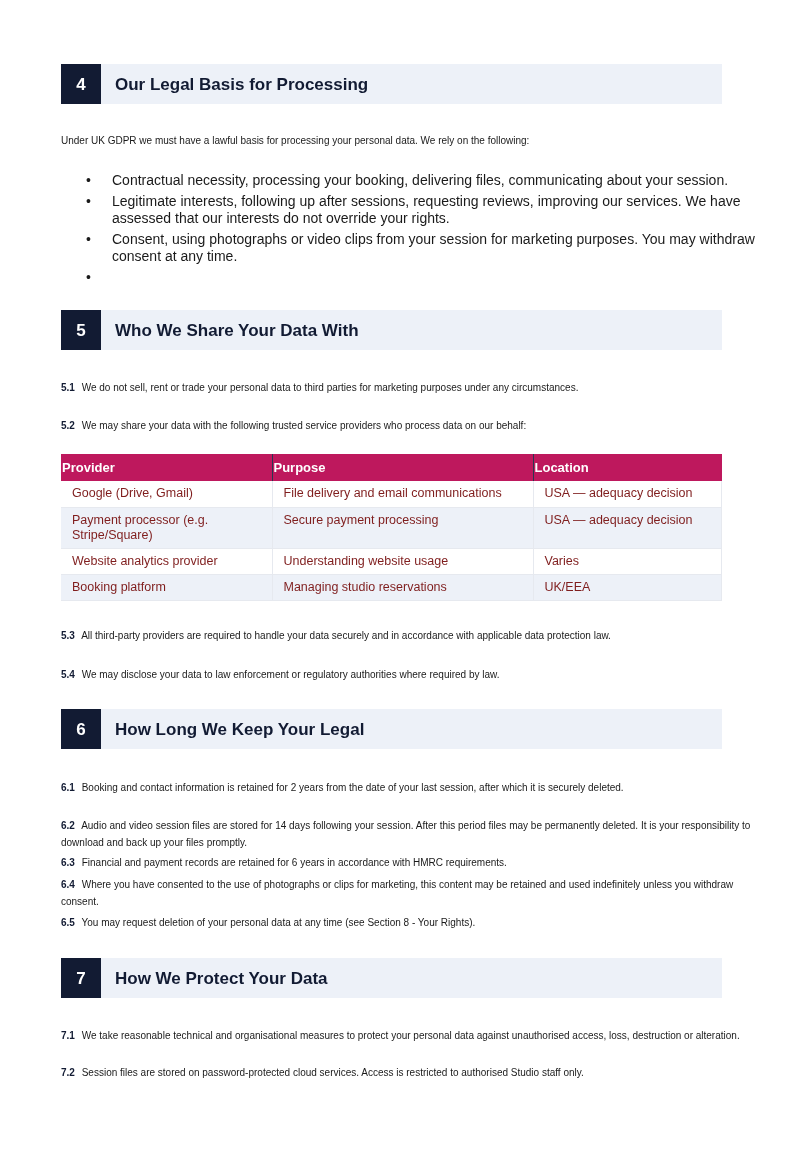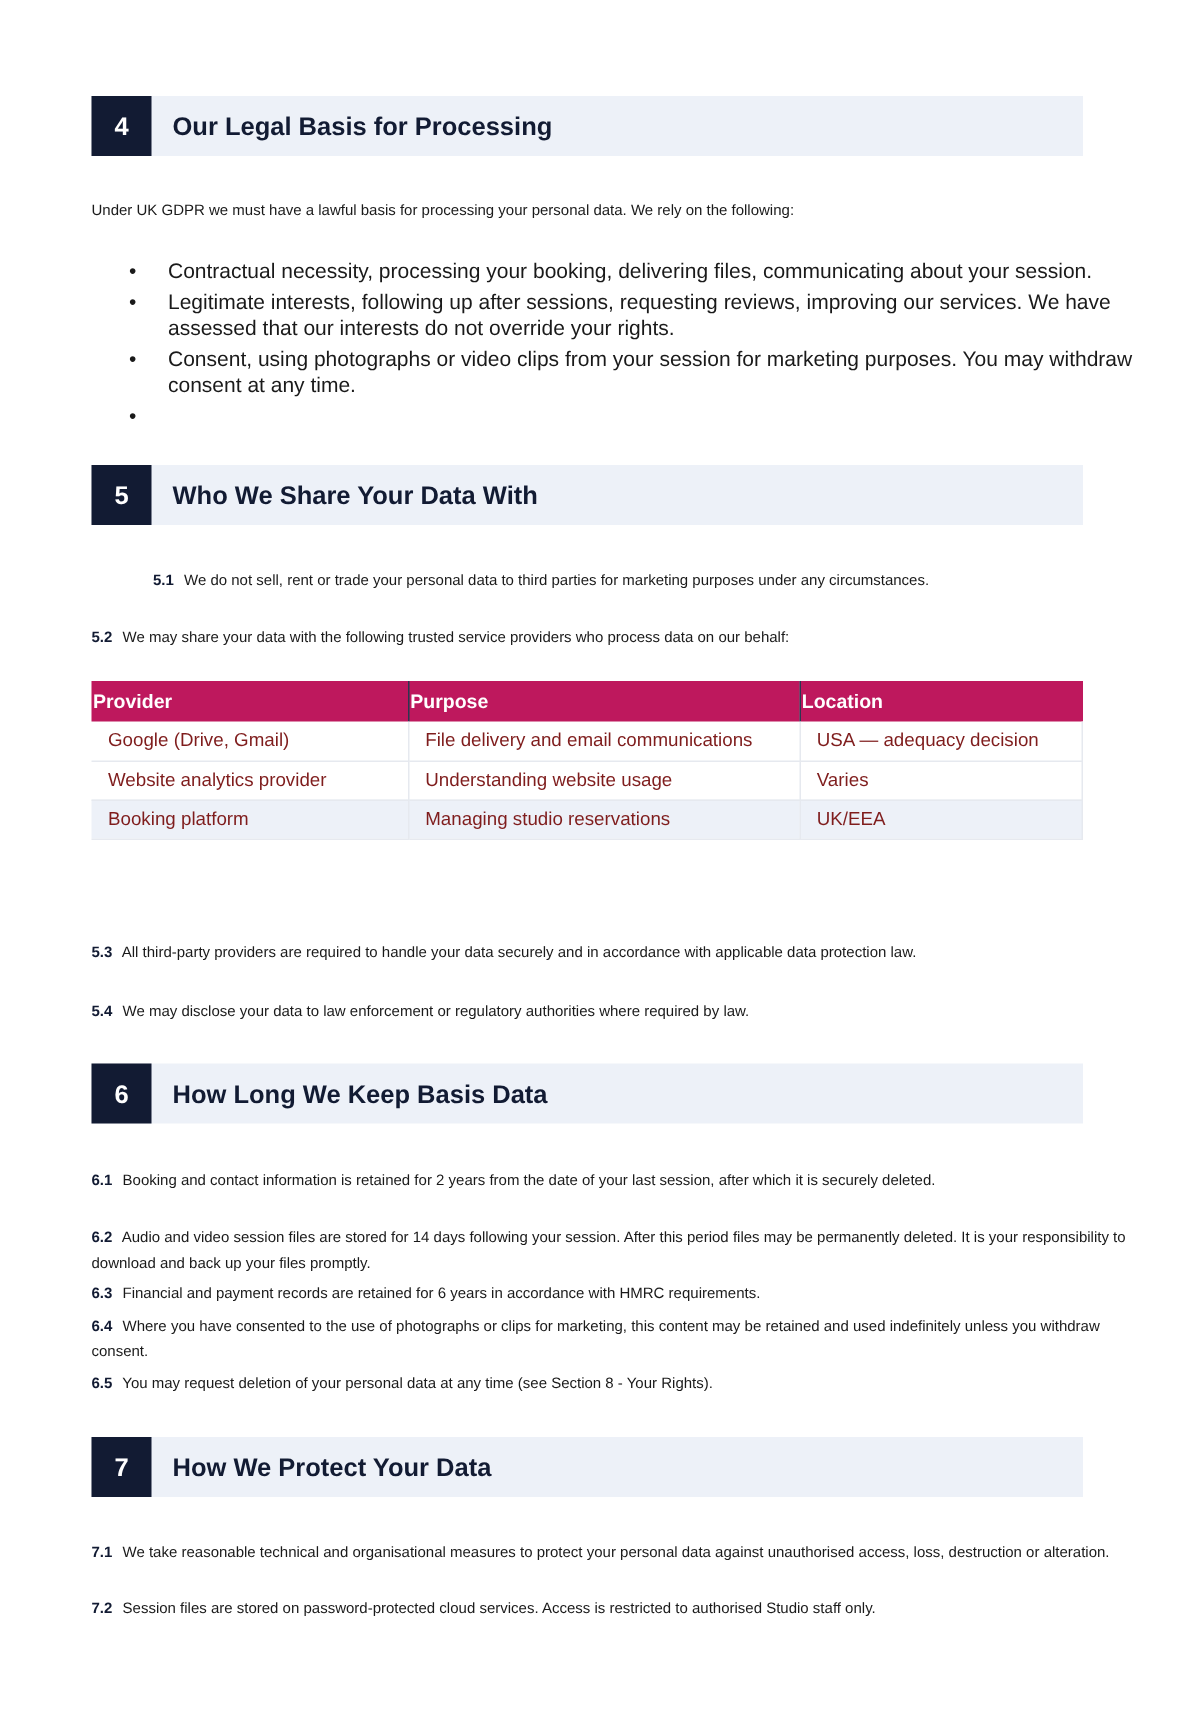--- a/index.html
+++ b/index.html
@@ -129,21 +129,21 @@
     <li>
       <span class="dot">•</span>
     </li>
   </ul>
 
   <div class="section-header" style="top:310px;">
     <div class="section-num">5</div>
     <div class="section-title">Who We Share Your Data With</div>
   </div>
 
-  <div class="para" style="top:379px;margin-left:41px;">
+  <div class="para" style="top:379px;">
     <span class="num">5.1</span>
     <span>We do not sell, rent or trade your personal data to third parties for marketing purposes under any circumstances.</span>
   </div>
   <div class="para" style="top:417px;">
     <span class="num">5.2</span>
     <span>We may share your data with the following trusted service providers who process data on our behalf:</span>
   </div>
 
   <table class="providers">
     <thead>
@@ -152,20 +152,25 @@
         <th class="c2">Purpose</th>
         <th>Location</th>
       </tr>
     </thead>
     <tbody>
       <tr class="r1">
         <td class="c1">Google (Drive, Gmail)</td>
         <td class="c2">File delivery and email communications</td>
         <td>USA — adequacy decision</td>
       </tr>
+      <tr class="r2 alt">
+        <td class="c1">Payment processor (e.g. Stripe/Square)</td>
+        <td class="c2">Secure payment processing</td>
+        <td>USA — adequacy decision</td>
+      </tr>
       <tr class="r3">
         <td class="c1">Website analytics provider</td>
         <td class="c2">Understanding website usage</td>
         <td>Varies</td>
       </tr>
       <tr class="r4 alt">
         <td class="c1">Booking platform</td>
         <td class="c2">Managing studio reservations</td>
         <td>UK/EEA</td>
       </tr>
@@ -176,21 +181,21 @@
     <span class="num">5.3</span>
     <span>All third-party providers are required to handle your data securely and in accordance with applicable data protection law.</span>
   </div>
   <div class="para" style="top:666px;">
     <span class="num">5.4</span>
     <span>We may disclose your data to law enforcement or regulatory authorities where required by law.</span>
   </div>
 
   <div class="section-header" style="top:709px;">
     <div class="section-num">6</div>
-    <div class="section-title">How Long We Keep Basis Data</div>
+    <div class="section-title">How Long We Keep Your Legal</div>
   </div>
 
   <div class="para" style="top:779px;">
     <span class="num">6.1</span>
     <span>Booking and contact information is retained for 2 years from the date of your last session, after which it is securely deleted.</span>
   </div>
   <div class="para" style="top:817px;">
     <span class="num">6.2</span>
     <span>Audio and video session files are stored for 14 days following your session. After this period files may be permanently deleted. It is your responsibility to download and back up your files promptly.</span>
   </div>

